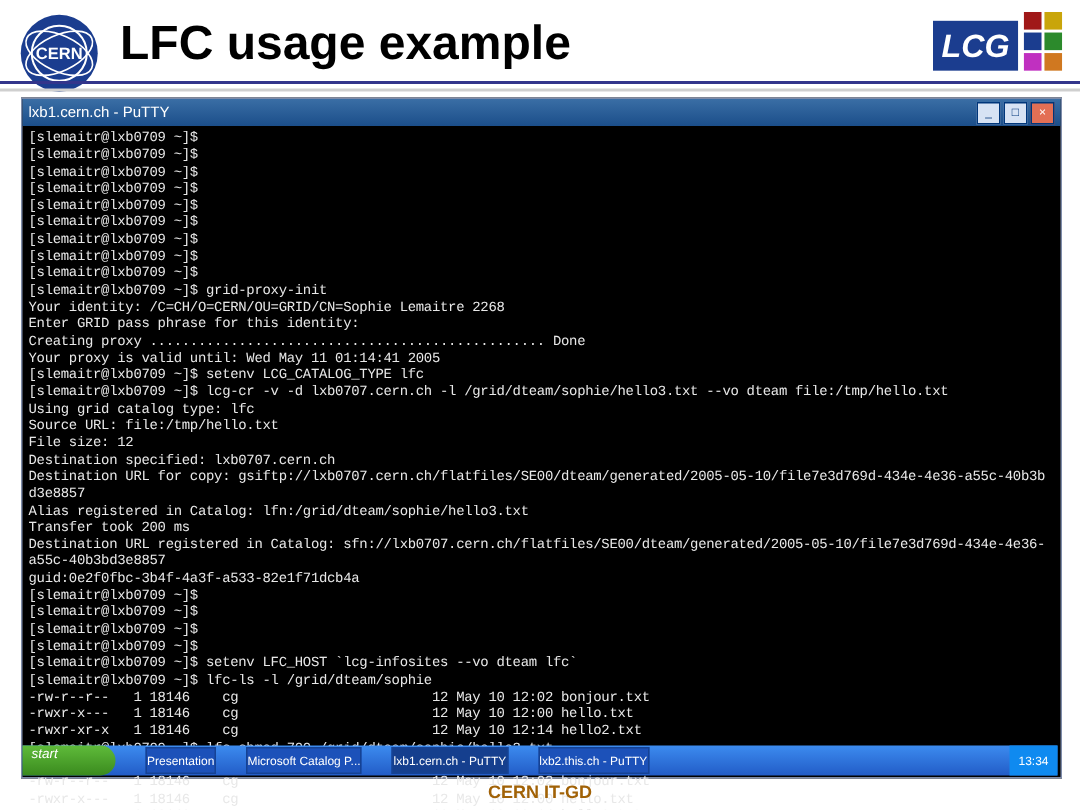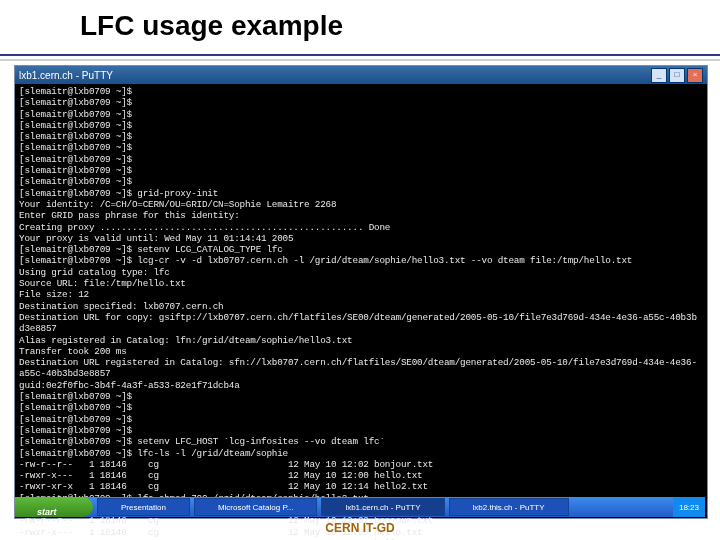--- a/index.html
+++ b/index.html
@@ -1,39 +1,60 @@
 <!DOCTYPE html>
 <html><head>
 <meta charset="utf-8">
 <style>
   html,body{margin:0;padding:0;width:720px;height:540px;font-family:Arial,Helvetica,sans-serif;background:#fff;overflow:hidden}
   .slide{position:relative;width:720px;height:540px}
   .cern-logo{position:absolute;top:8px;left:12px;width:55px;height:55px}
   .lcg-logo{position:absolute;top:8px;right:10px;width:88px;height:50px}
-  .title{position:absolute;top:10px;left:80px;font-size:28px;font-weight:bold;color:#000}
+  .title{position:absolute;top:10px;left:80px;font-size:32px;font-weight:bold;color:#000}
   .hr1{position:absolute;top:54px;left:0;width:720px;height:2px;background:#33358b}
   .hr2{position:absolute;top:59px;left:0;width:720px;height:2px;background:#cfcfcf}
   .terminal-wrap{position:absolute;top:65px;left:14px;width:692px;height:452px;border:1px solid #7e8caa;background:#000}
   .title-bar{height:18px;background:linear-gradient(#3a6ea5,#1b4e8a);display:flex;align-items:center;padding:0 4px}
   .title-text{color:#fff;font-size:10px;flex:1}
   .win-btn{width:14px;height:13px;background:#d7e3f4;border:1px solid #00367a;margin-left:2px;font-size:8px;line-height:11px;text-align:center;color:#00367a;font-family:Arial}
   .term{font-family:"Courier New",monospace;font-size:9.3px;line-height:11.3px;color:#e8e8e8;white-space:pre;padding:2px 4px;letter-spacing:-0.2px}
   .taskbar{position:absolute;right:15px;bottom:23px;left:15px;height:20px;background:linear-gradient(#3c8bef,#225cc7);display:flex;align-items:center;font-size:9px;color:#fff}
-  .start{height:20px;width:56px;background:linear-gradient(#5fbb3a,#3a8a1e);border-radius:0 10px 10px 0;display:flex;align-items:flex-end;padding-left:22px;font-style:italic;font-weight:bold}
-  .task-item{height:16px;margin-left:4px;padding:0 23px;background:#1c51b9;border:1px solid #154294;display:flex;align-items:center;font-size:8px}
+  .start{height:20px;width:56px;background:linear-gradient(#5fbb3a,#3a8a1e);border-radius:0 10px 10px 0;display:flex;align-items:flex-start;padding-left:6px;font-style:italic;font-weight:normal}
+  .task-item{height:16px;margin-left:20px;padding:0 0;background:#1c51b9;border:1px solid #154294;display:flex;align-items:center;font-size:8px}
   .task-item.active{background:#153f8e}
   .tray{margin-left:auto;background:#0f8af0;height:20px;padding:0 6px;display:flex;align-items:center;font-size:8px}
   .footer{position:absolute;bottom:5px;left:0;width:100%;text-align:center;font-size:12px;font-weight:bold;color:#a16207}
 </style>
 </head>
 <body>
 
 <div class="slide">
 
+  <div class="cern-logo">
+    <svg viewBox="0 0 60 60">
+      <circle cx="30" cy="30" r="28" fill="#1b3d8f"></circle>
+      <circle cx="30" cy="30" r="20" fill="none" stroke="#fff" stroke-width="1.5"></circle>
+      <ellipse cx="30" cy="30" rx="26" ry="13" fill="none" stroke="#fff" stroke-width="1.2" transform="rotate(25 30 30)"></ellipse>
+      <ellipse cx="30" cy="30" rx="26" ry="13" fill="none" stroke="#fff" stroke-width="1.2" transform="rotate(-25 30 30)"></ellipse>
+      <text x="30" y="34" fill="#fff" font-size="12" font-weight="bold" text-anchor="middle" font-family="Arial">CERN</text>
+    </svg>
+  </div>
 
+  <div class="lcg-logo">
+    <svg viewBox="0 0 90 52">
+      <rect x="0" y="6" width="58" height="34" fill="#1b3d8f"></rect>
+      <text x="29" y="31" fill="#fff" font-size="22" font-weight="bold" font-style="italic" text-anchor="middle" font-family="Arial">LCG</text>
+      <rect x="62" y="0" width="12" height="12" fill="#a01818"></rect>
+      <rect x="76" y="0" width="12" height="12" fill="#c9a50a"></rect>
+      <rect x="62" y="14" width="12" height="12" fill="#1b3d8f"></rect>
+      <rect x="76" y="14" width="12" height="12" fill="#2c8a2c"></rect>
+      <rect x="62" y="28" width="12" height="12" fill="#c030c0"></rect>
+      <rect x="76" y="28" width="12" height="12" fill="#d07820"></rect>
+    </svg>
+  </div>
 
   <div class="title">LFC usage example</div>
   <div class="hr1"></div>
   <div class="hr2"></div>
 
   <div class="terminal-wrap">
     <div class="title-bar">
       <span class="title-text">lxb1.cern.ch - PuTTY</span>
       <span class="win-btn">_</span>
       <span class="win-btn">□</span>
@@ -98,18 +119,18 @@
     <div class="task-item">
         <span>Microsoft Catalog P...</span>
       </div>
     <div class="task-item active">
         <span>lxb1.cern.ch - PuTTY</span>
       </div>
     <div class="task-item">
         <span>lxb2.this.ch - PuTTY</span>
       </div>
     <div class="tray">
-        <span>18:23</span>
+        <span>13:34</span>
       </div>
   </div>
 
   <div class="footer">CERN IT-GD</div>
 </div>
 
 </body></html>

